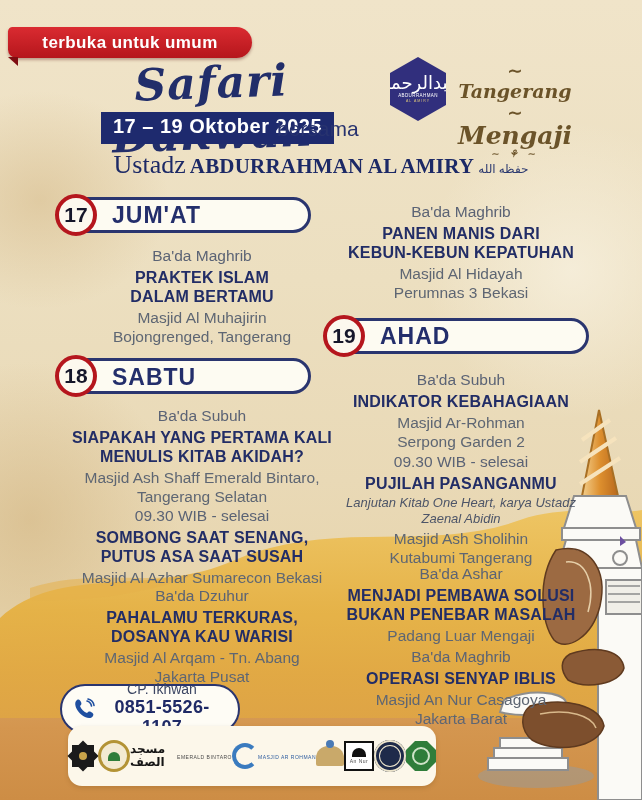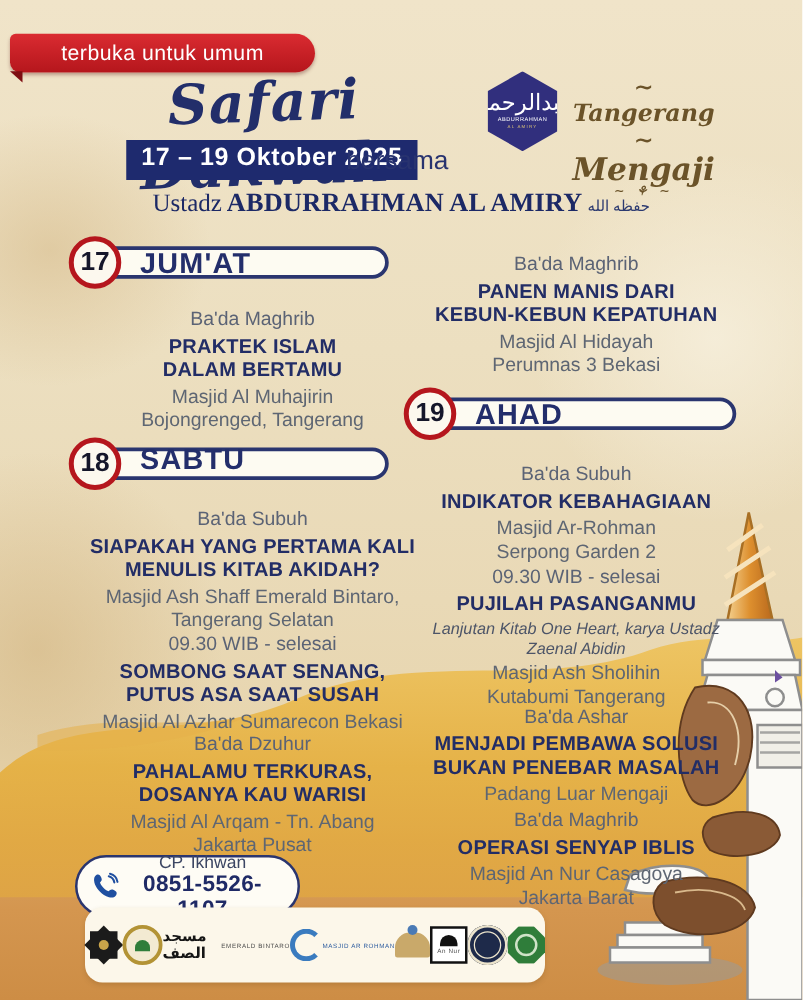--- a/index.html
+++ b/index.html
@@ -14,21 +14,21 @@
   .w2{left:-120px;top:360px;width:300px;height:320px;background:radial-gradient(ellipse,rgba(210,180,128,.6),rgba(210,180,128,0) 70%);}
   .w3{left:-60px;top:600px;width:260px;height:240px;background:radial-gradient(ellipse,rgba(206,170,112,.5),rgba(206,170,112,0) 70%);}
   .w4{right:-80px;top:120px;width:300px;height:300px;background:radial-gradient(ellipse,rgba(247,240,222,.8),rgba(247,240,222,0) 70%);}
   .bottom-band{left:0;top:620px;width:642px;height:180px;
     background:linear-gradient(180deg,rgba(216,156,86,0) 0%,rgba(216,156,86,.85) 30%,#d4964f 60%,#cd8d45 100%);}
 
   
   .ribbon{left:8px;top:27px;width:244px;height:31px;background:linear-gradient(180deg,#da2b31,#b5161c);
     border-radius:5px 17px 17px 9px;display:flex;align-items:center;justify-content:center;
     box-shadow:0 2px 3px rgba(90,20,20,.35);}
-  .ribbon span{color:#fff;font-weight:400;font-size:17px;letter-spacing:.4px;}
+  .ribbon span{color:#fff;font-weight:700;font-size:17px;letter-spacing:.4px;}
   .ribbon-fold{left:8px;top:57px;width:0;height:0;border-top:9px solid #7e0d12;border-left:10px solid transparent;}
 
   .script-title{left:62px;top:57px;width:300px;text-align:center;
     font-family:"DejaVu Serif",serif;font-style:italic;font-weight:700;font-size:44px;
     color:#222e6a;transform:rotate(-2deg);letter-spacing:1px;}
   .datebox{left:57px;top:112px;background:#1e2a6e;color:#fff;font-weight:700;font-size:20px;
     padding:3px 12px 6px;letter-spacing:.5px;margin-left:44px;}
   .bersama{left:277px;top:117px;color:#28336f;font-size:21px;}
 
   .hexlogo{left:390px;top:57px;width:56px;height:64px;background:#312f7d;
@@ -40,26 +40,26 @@
 
   .tm-logo{left:450px;top:60px;width:130px;text-align:center;color:#6b5329;
     font-family:"DejaVu Serif",serif;font-style:italic;font-weight:700;}
   .tm-logo .t1{font-size:19px;line-height:21px;}
   .tm-logo .t1::before{content:"∼ ";} .tm-logo .t1::after{content:" ∼";}
   .tm-logo .t2{font-size:25px;line-height:26px;}
   .tm-logo .orn{font-size:10px;letter-spacing:3px;line-height:9px;}
 
   .speaker{left:0;top:150px;width:642px;text-align:center;color:#1c2966;
     font-family:"Liberation Serif",serif;}
-  .speaker .pre1{font-size:20px;}
+  .speaker .pre1{font-size:26px;}
   .speaker .nm{font-weight:700;font-size:21px;letter-spacing:.2px;}
   .speaker .hon{font-size:12px;color:#2c3a70;}
 
   
-  .daypill{position:absolute;height:26px;background:#fdfbf2;border:3px solid #2a356f;
+  .daypill{position:absolute;height:36px;background:#fdfbf2;border:3px solid #2a356f;
     border-radius:26px;display:flex;align-items:center;padding-left:52px;box-sizing:border-box;}
   .daynum{position:absolute;left:-5px;top:50%;transform:translateY(-50%);width:42px;height:42px;
     border-radius:50%;background:#fcf8ee;border:4px solid #b5161d;display:flex;align-items:center;
     justify-content:center;font-weight:700;font-size:21px;color:#15162a;box-sizing:border-box;}
   .dayname{font-weight:700;font-size:23px;letter-spacing:1px;color:#232e6b;}
 
   .session{position:absolute;width:272px;text-align:center;}
   .session .time{font-size:15.5px;line-height:20px;color:#5b6375;}
   .session .stitle{font-weight:700;font-size:16px;line-height:19px;color:#222d66;
     letter-spacing:.2px;white-space:pre-line;margin:2px 0;}

